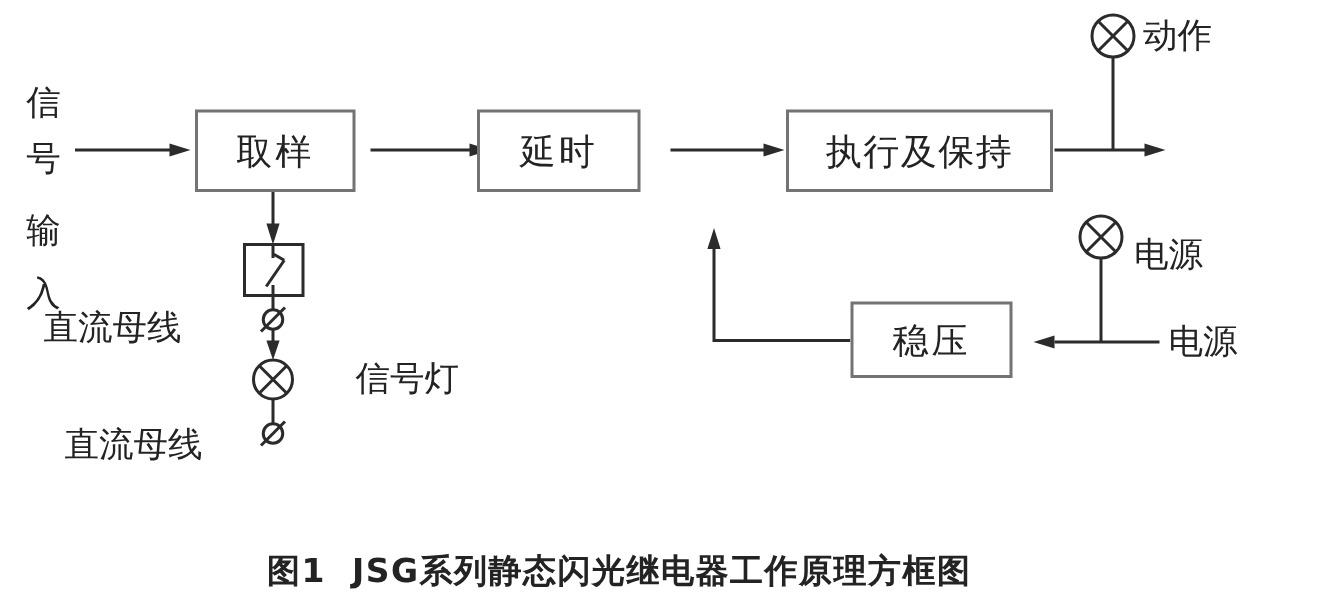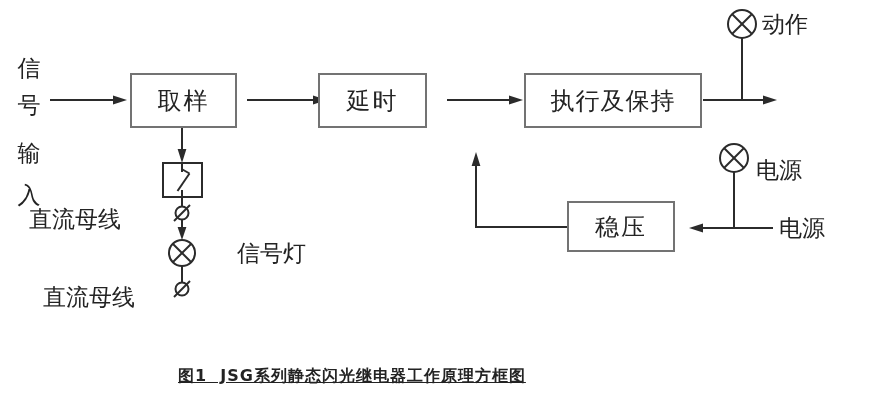--- a/index.html
+++ b/index.html
@@ -45,26 +45,25 @@
     position: absolute;
     font-size: 22px;
     color: #232323;
     white-space: pre;
     line-height: 1.1;
   }
   .caption {
     position: absolute;
     left: 178px;
     top: 366px;
-    font-size: 16px;
+    font-size: 22px;
     font-weight: bold;
     letter-spacing: 1px;
     color: #232323;
     white-space: pre;
-    text-decoration: underline;
   }
   .stroke { stroke: #2b2b2b; stroke-width: 2; fill: none; }
   .fillhead { fill: #2b2b2b; stroke: none; }
 </style>
 </head>
 <body>
 
 <div class="stage">
 
   <svg class="wires">

